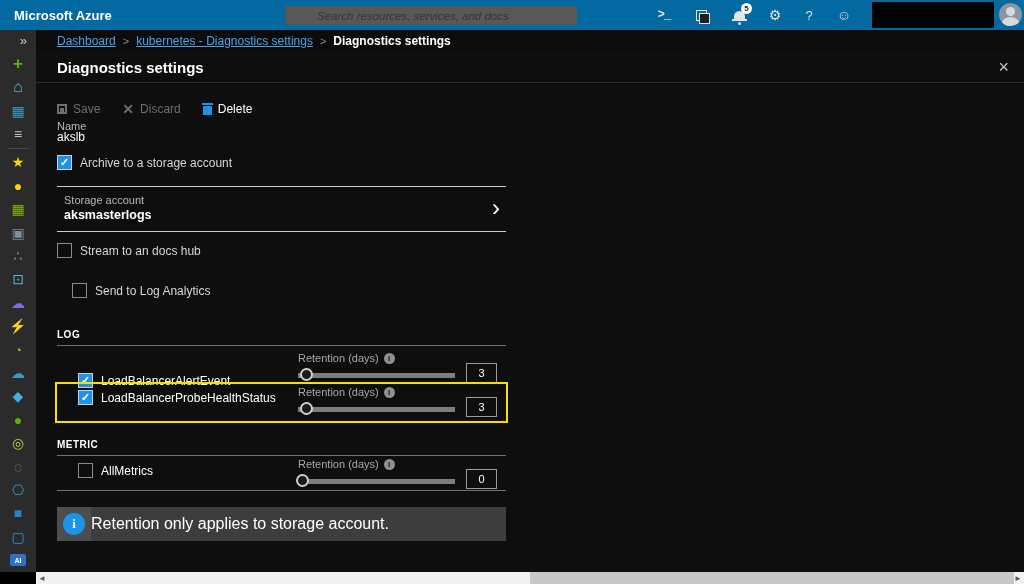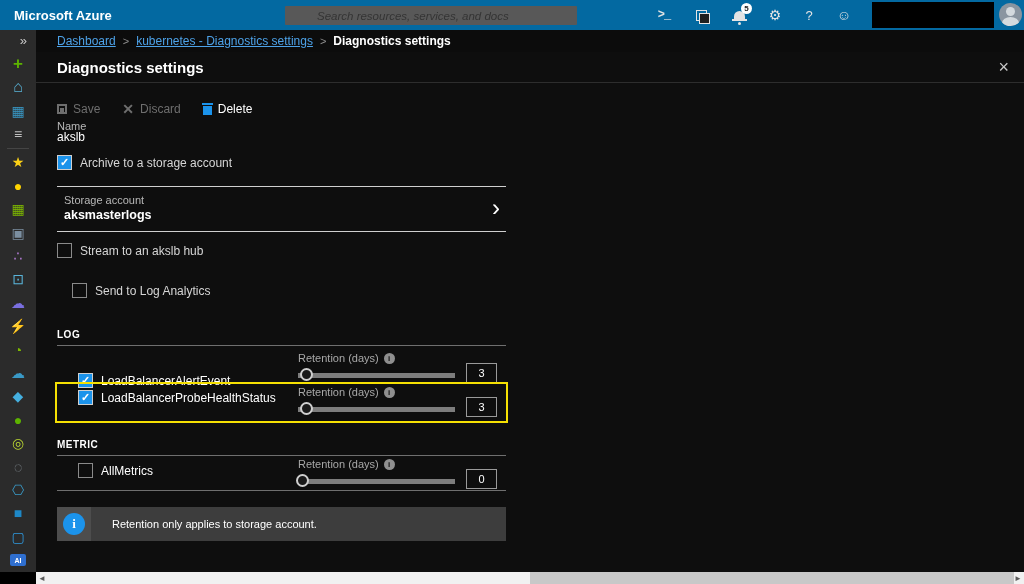--- a/index.html
+++ b/index.html
@@ -83,21 +83,21 @@
   .slider { position:absolute; width:157px; height:5px; background:#7d7d7d; cursor:pointer; }
   .thumb { position:absolute; top:-5px; width:13px; height:13px; border-radius:50%; background:#1a1a1a; border:2px solid #cfcfcf; cursor:pointer; }
   .valbox { position:absolute; width:31px; height:20px; border:1px solid #9a9a9a; background:#0e0e0e; color:#fff;
             font-size:11px; display:flex; align-items:center; justify-content:center; cursor:text; }
   #hl { position:absolute; left:19px; top:330px; width:453px; height:41px; border:2px solid #f5e003; pointer-events:none; }
 
   #banner { position:absolute; left:21px; top:455px; width:449px; height:34px; background:#3d3d3d; display:flex; align-items:center; }
   #banner .icell { width:34px; height:34px; background:#4d4d4d; display:flex; align-items:center; justify-content:center; flex:0 0 auto; }
   .info-circ { width:22px; height:22px; border-radius:50%; background:#1b93eb; color:#fff; font-size:13px; font-weight:bold;
                display:flex; align-items:center; justify-content:center; font-family:"Liberation Serif", serif; }
-  #banner .btext { color:#fff; font-size:11px; margin-left:21px; }
+  #banner .btext { color:#fff; font-size:16px; }
 
   
   #hscroll { position:absolute; left:36px; top:572px; width:988px; height:12px; background:#f1f1f1; }
   #hthumb { position:absolute; left:494px; top:0; width:484px; height:12px; background:#c8c8c8; cursor:pointer; }
   .sarrow { position:absolute; top:0; height:12px; width:12px; color:#5a5a5a; font-size:8px; display:flex; align-items:center; justify-content:center; cursor:pointer; }
 </style>
 </head>
 <body>
 
 <div id="topbar">
@@ -186,21 +186,21 @@
   </div>
 
   <div id="storage-tile">
     <span class="flabel">Storage account</span>
     <span class="fvalue">aksmasterlogs</span>
     <span class="chev">›</span>
   </div>
 
   <div class="cbrow" style="left:21px; top:191px">
     <span class="cb"></span>
-    <span class="cblabel">Stream to an akslb hub</span>
+    <span class="cblabel">Stream to an docs hub</span>
   </div>
 
   <div class="cbrow" style="left:36px; top:231px">
     <span class="cb"></span>
     <span class="cblabel">Send to Log Analytics</span>
   </div>
 
   <span class="sechead" style="top:277px">LOG</span>
   <div class="hline" style="top:293px"></div>
 

